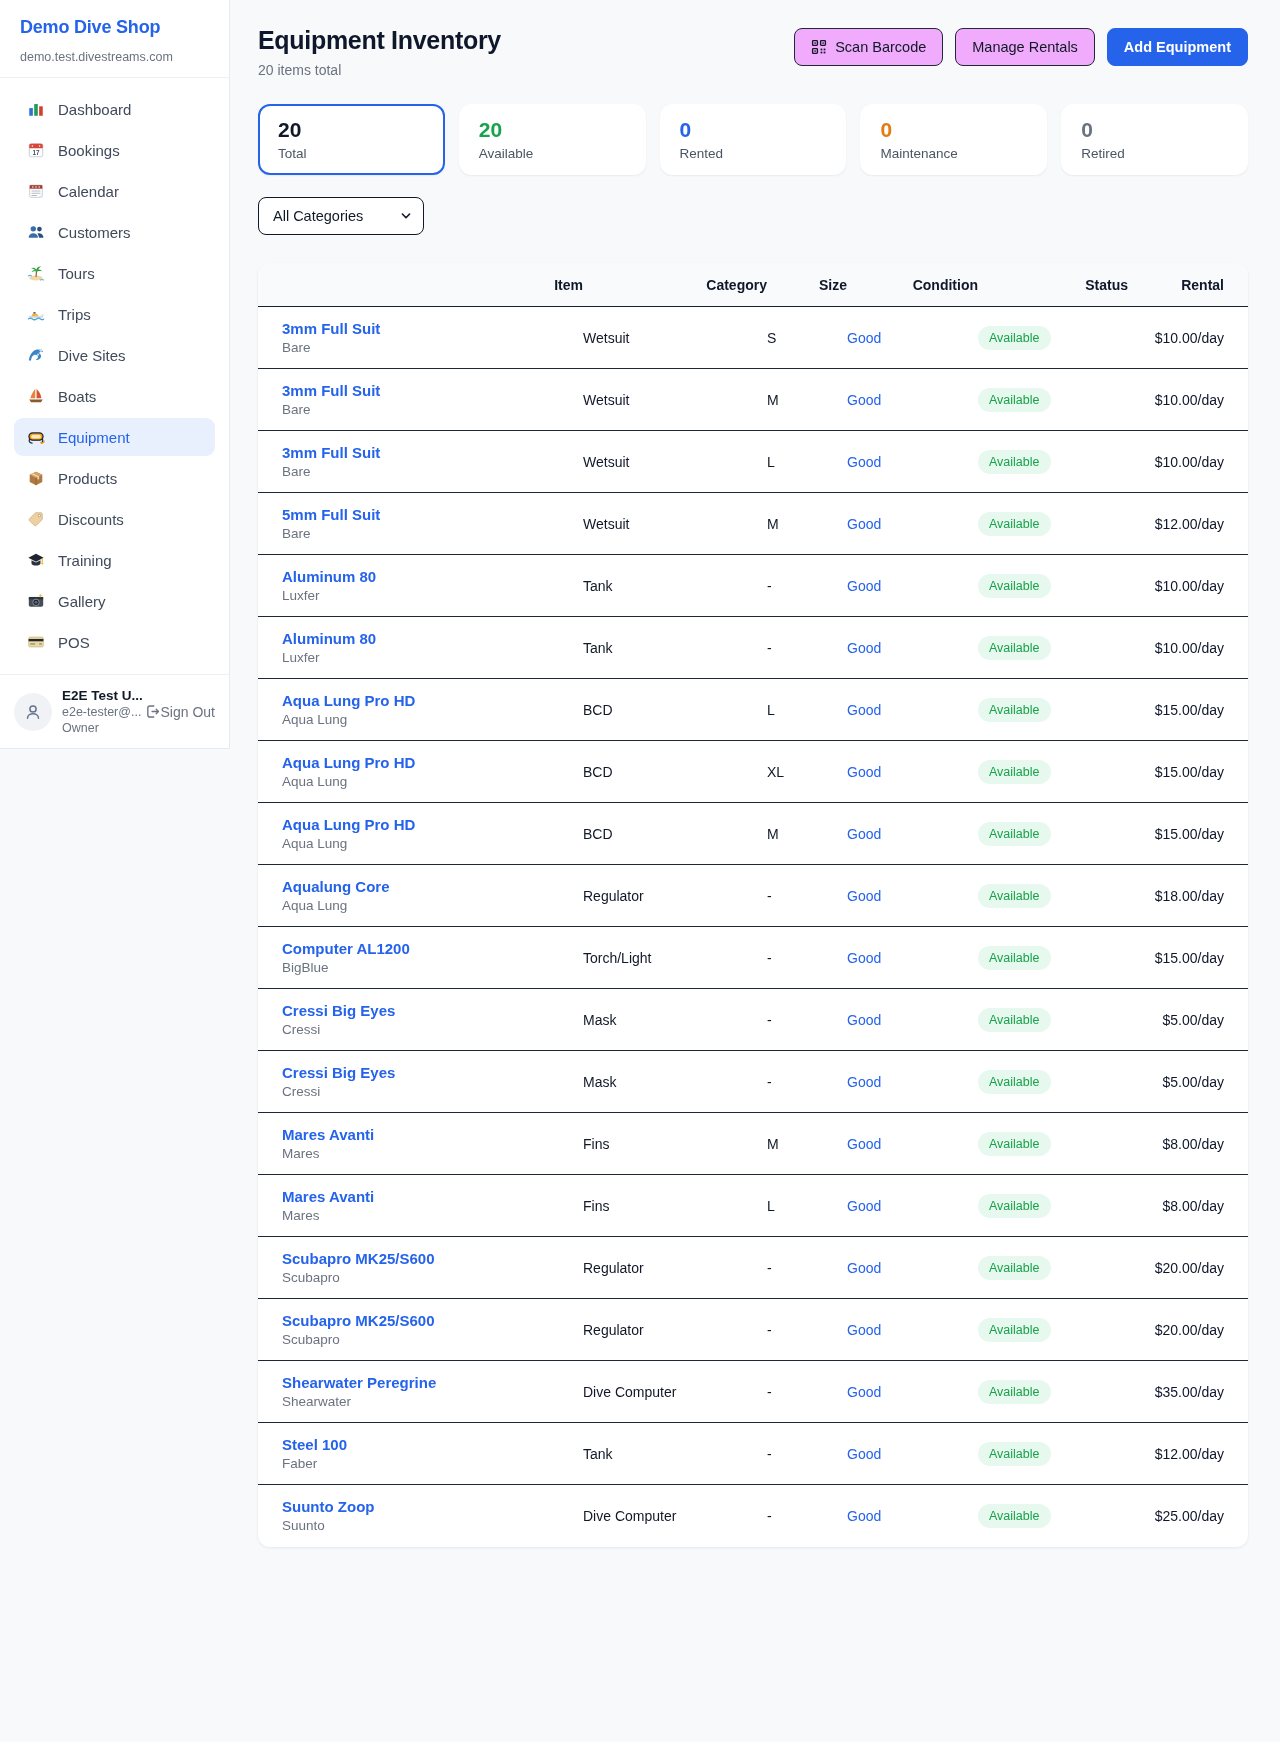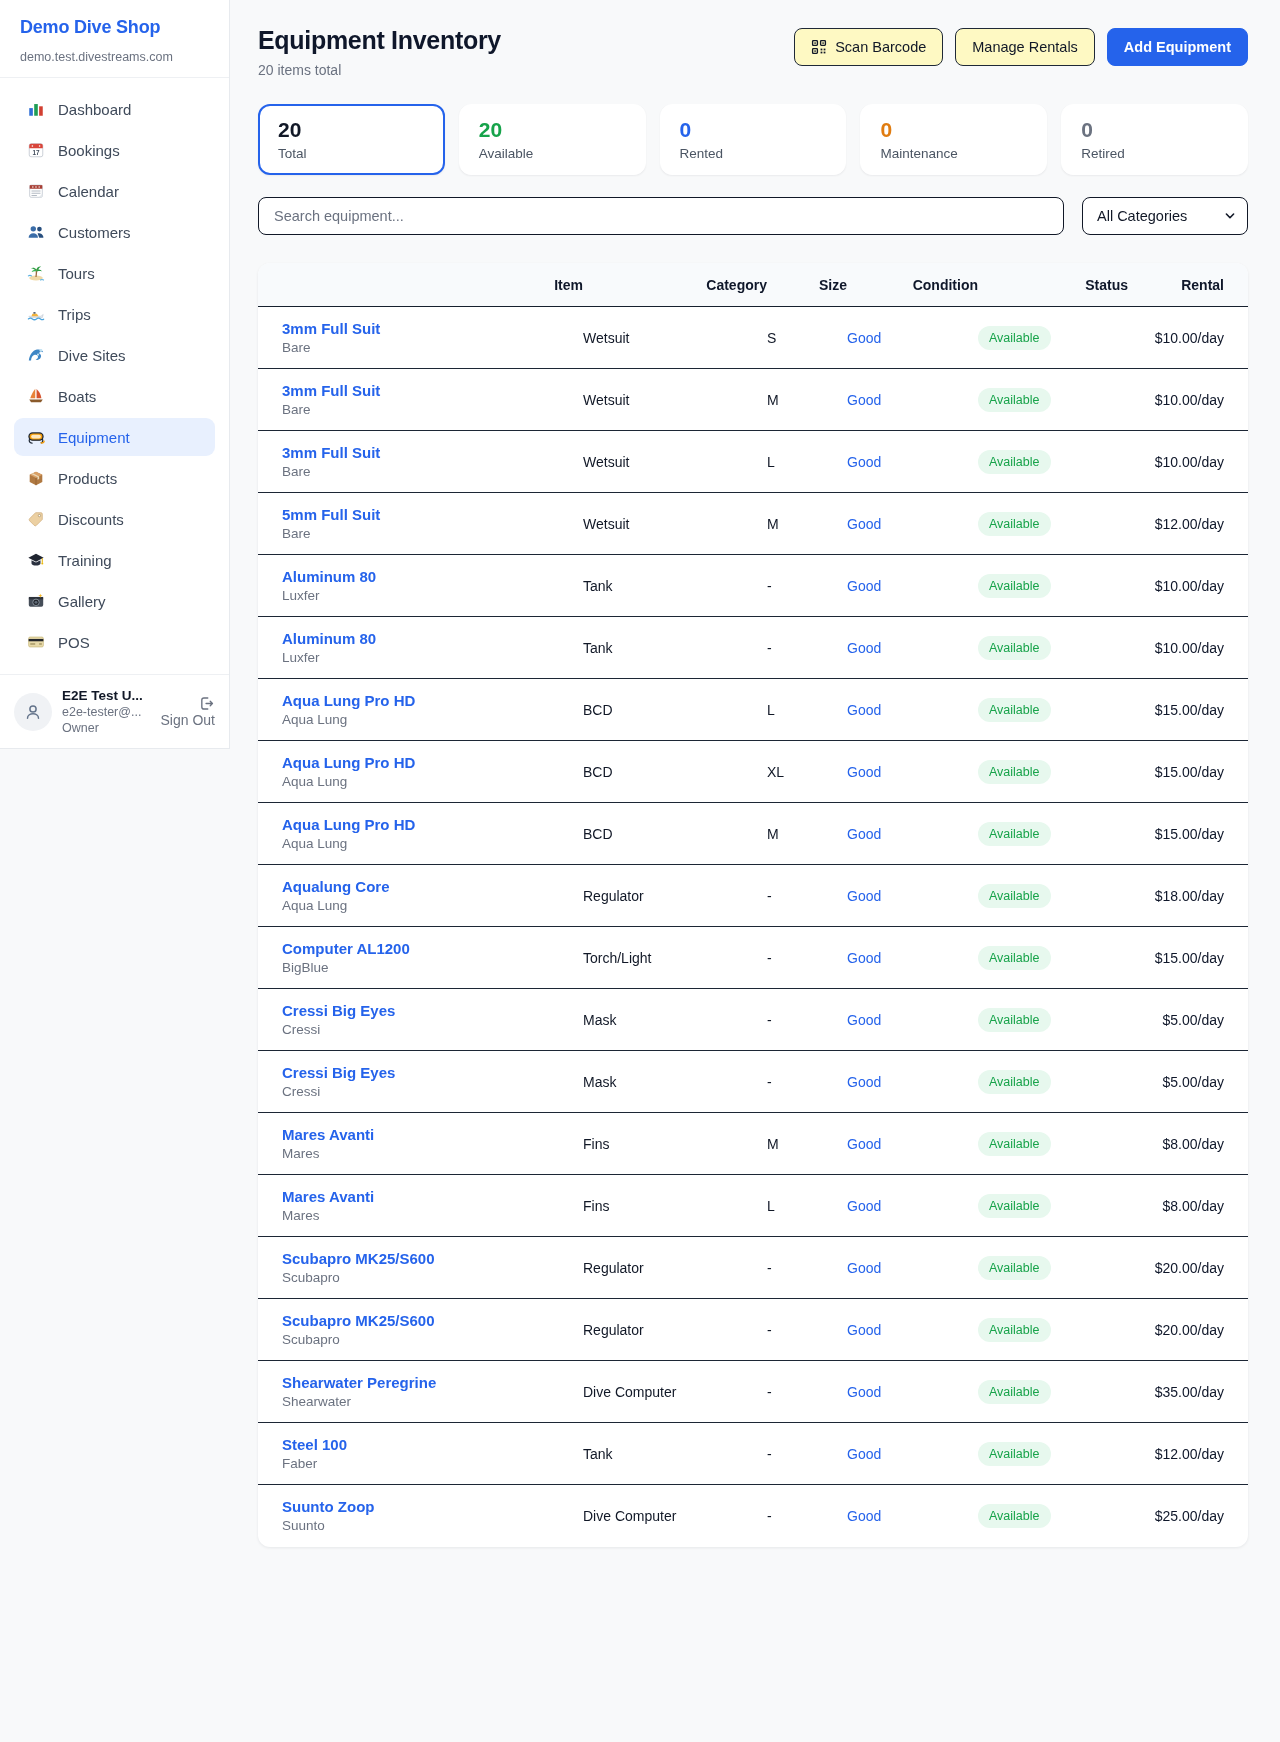--- a/index.html
+++ b/index.html
@@ -37,32 +37,32 @@
   }
   .avatar {
     width: 38px; height: 38px; border-radius: 50%;
     background: #f0f2f5; display: flex; align-items: center; justify-content: center;
     flex: 0 0 38px;
   }
   .user-meta { flex: 1; min-width: 0; }
   .user-name { font-size: 13.5px; font-weight: 700; color: #111827; white-space: nowrap; }
   .user-email { font-size: 12.5px; color: #6b7280; margin-top: 2px; white-space: nowrap; }
   .user-role { font-size: 12.5px; color: #6b7280; margin-top: 2px; }
-  .signout { display: flex; align-items: flex-end; color: #6b7280; font-size: 14px; cursor: pointer; white-space: nowrap; flex-direction: column; }
+  .signout { display: flex; align-items: flex-end; color: #6b7280; font-size: 14px; cursor: pointer; white-space: nowrap; }
 
   
   .main { margin-left: 230px; padding: 26px 32px 0 28px; }
   .page-head { display: flex; justify-content: space-between; align-items: flex-start; }
   .page-title { font-size: 25px; font-weight: 800; color: #0f172a; letter-spacing: -0.3px; }
   .page-sub { font-size: 14px; color: #6b7280; margin-top: 7px; }
   .head-actions { display: flex; gap: 12px; align-items: center; margin-top: 2px; }
   .btn {
     height: 38px; display: inline-flex; align-items: center; gap: 8px;
     padding: 0 16px; border-radius: 8px; font-size: 14.5px; font-weight: 500;
-    background: #fef9c3; border: 1px solid #1f2937; color: #111827; cursor: pointer;
+    background: #f0abfc; border: 1px solid #1f2937; color: #111827; cursor: pointer;
     font-family: inherit;
   }
   .btn-primary { background: #2563eb; border-color: #2563eb; color: #fff; font-weight: 600; }
 
   
   .stats { display: flex; gap: 14px; margin-top: 26px; }
   .stat-card {
     flex: 1; background: #fff; border-radius: 12px; padding: 13px 19px;
     box-shadow: 0 1px 2px rgba(16,24,40,.06); border: 1px solid #fff; cursor: pointer;
   }
@@ -356,21 +356,20 @@
     <div class="stat-value" style="color: rgb(224, 124, 16);">0</div>
     <div class="stat-label">Maintenance</div>
   </div>
       <div class="stat-card">
     <div class="stat-value" style="color: rgb(107, 114, 128);">0</div>
     <div class="stat-label">Retired</div>
   </div>
     </div>
 
   <div class="filters">
-    <input class="search-input" type="text" placeholder="Search equipment..." style="">
     <div class="select-wrap">
       <select class="category-select" id="category-select"><option value="All Categories" selected="">All Categories</option></select>
       <svg class="chev" width="16" height="16" viewBox="0 0 20 20">
         <path d="M5.5 7.5 10 12.2l4.5-4.7" fill="none" stroke="#111827" stroke-width="2" stroke-linecap="round" stroke-linejoin="round"></path>
       </svg>
     </div>
   </div>
 
   <div class="table-card">
     <table>

